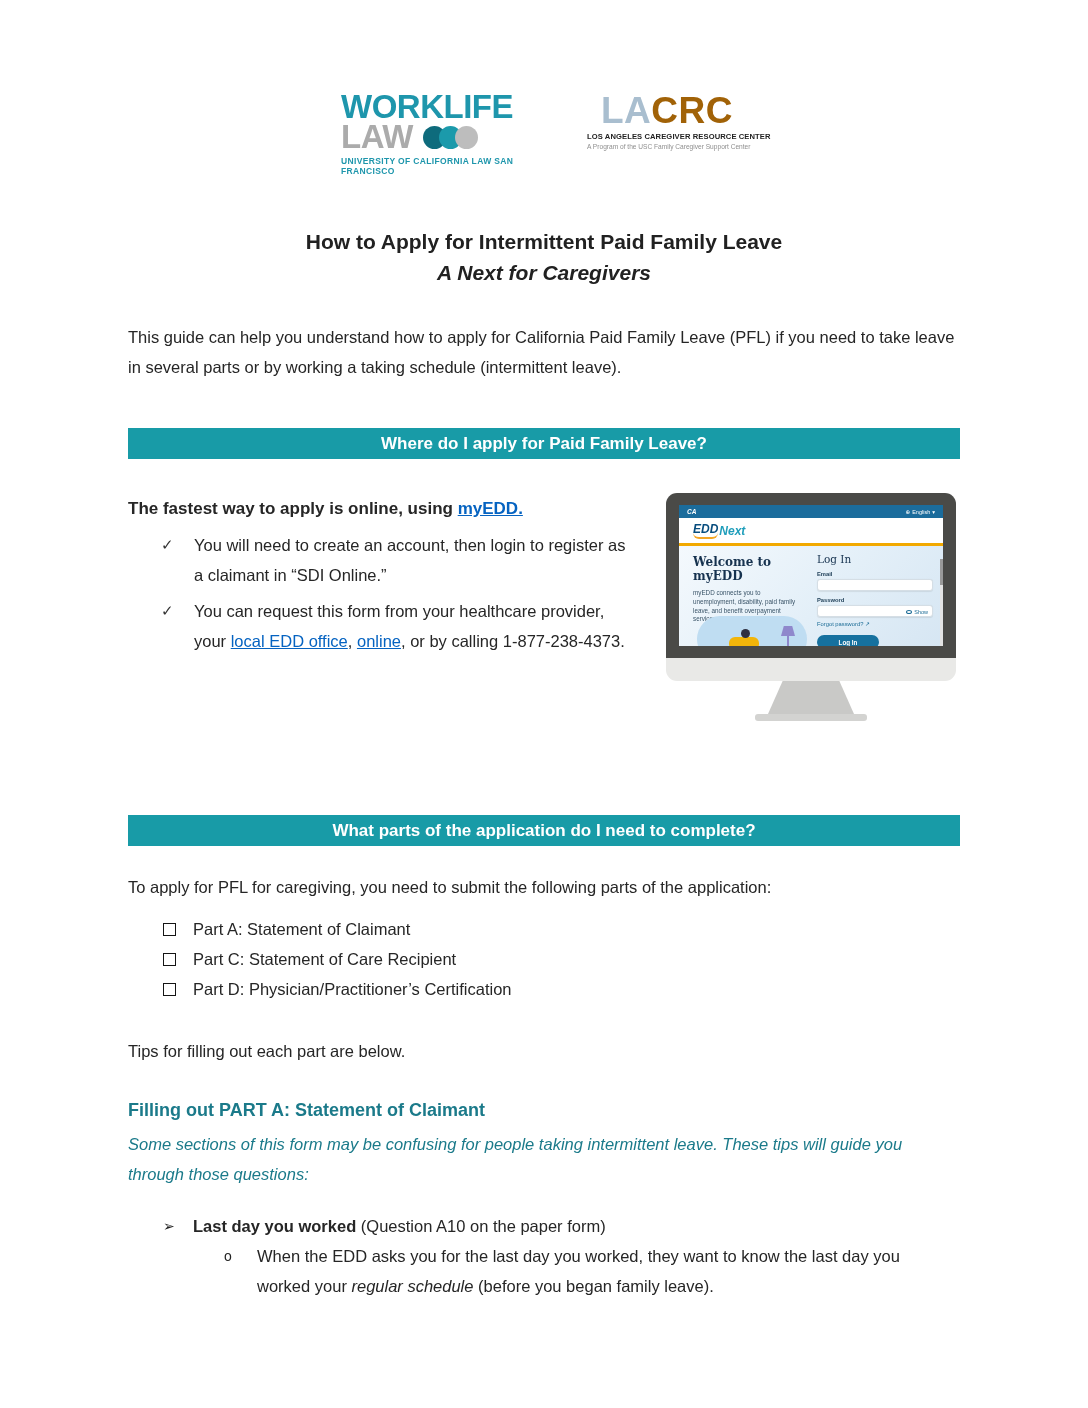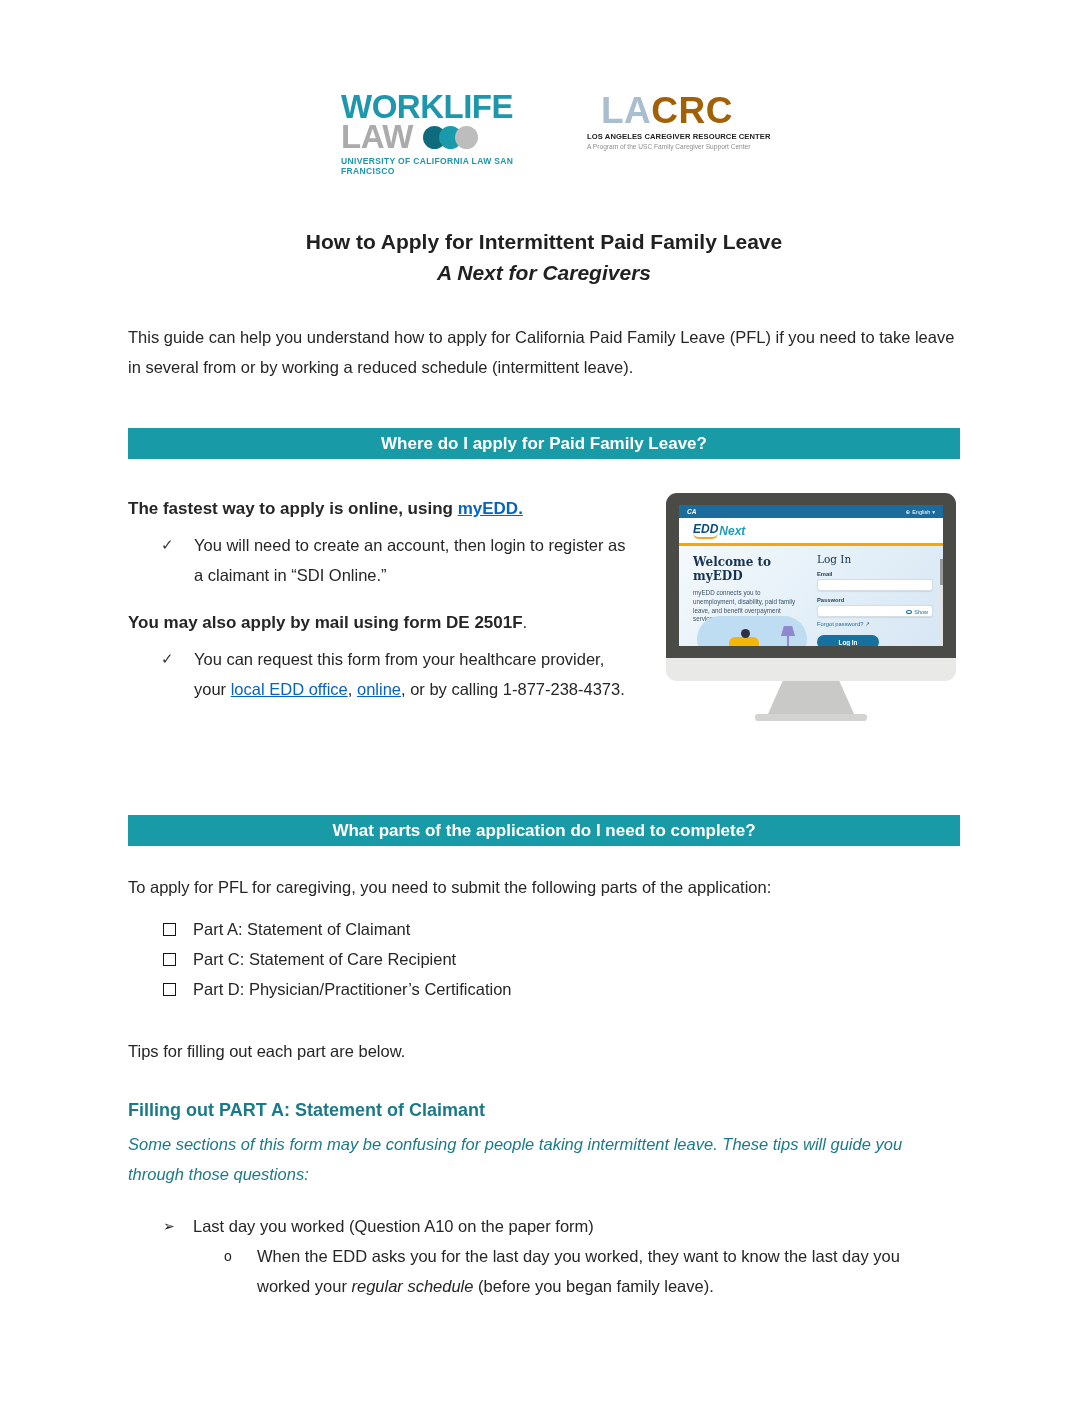--- a/index.html
+++ b/index.html
@@ -53,21 +53,21 @@
   .tips-note { margin:32px 128px 0; font-size:16.5px; line-height:30px; }
 
   .teal-heading { margin:34px 128px 0; font-size:18px; font-weight:700; color:#1B7A8A; }
   .teal-note { margin:8px 128px 0; font-size:16.5px; line-height:30px; font-style:italic; color:#1B7A8A; max-width:820px; }
 
   .arrow-item { display:flex; margin:22px 0 0 163px; font-size:16.5px; line-height:30px; }
   .arrow-glyph { width:30px; flex:0 0 30px; font-size:14px; color:#222; }
   .o-item { display:flex; margin:0 0 0 224px; font-size:16.5px; line-height:30px; }
   .o-glyph { width:33px; flex:0 0 33px; font-size:14px; color:#222; }
   .o-text { max-width:680px; }
-  b { font-weight:400; }
+  b { font-weight:700; }
   .it { font-style:italic; }
 
   
   .monitor { position:absolute; left:537px; top:34px; width:292px; }
   .mon-body { width:290px; margin:0 auto; border-radius:11px; overflow:hidden; }
   .mon-dark { height:165px; background:#4A4A47; padding:12px 13px 0 13px; }
   .mon-screen { position:relative; width:264px; height:141px; background:#fff; overflow:hidden; }
   .mon-chin { height:23px; background:#E9E9E7; }
   .mon-stand { width:86px; height:33px; margin:0 auto; background:#C9C9C7;
                clip-path:polygon(17% 0, 83% 0, 100% 100%, 0 100%); }
@@ -132,32 +132,31 @@
         <span class="lacrc-la">LA</span><span class="lacrc-crc">CRC</span>
       </div>
       <div class="lacrc-sub">LOS ANGELES CAREGIVER RESOURCE CENTER</div>
       <div class="lacrc-tag">A Program of the USC Family Caregiver Support Center</div>
     </div>
   </div>
 
   <div class="title">How to Apply for Intermittent Paid Family Leave</div>
   <div class="subtitle">A Next for Caregivers</div>
 
-  <p class="intro">This guide can help you understand how to apply for California Paid Family Leave (PFL) if you need to take leave in several from or by working a reduced schedule (intermittent leave).</p>
+  <p class="intro">This guide can help you understand how to apply for California Paid Family Leave (PFL) if you need to take leave in several parts or by working a taking schedule (intermittent leave).</p>
 
   <div class="banner">Where do I apply for Paid Family Leave?</div>
 
   <div class="two-col">
     <div class="left-col">
       <p class="lead"><span>The fastest way to apply is online, using </span><a class="doclink">myEDD.</a></p>
       <div class="check-item">
         <span class="check-glyph">✓</span>
         <span class="check-text">You will need to create an account, then login to register as a claimant in “SDI Online.”</span>
       </div>
-      <p class="lead mt16"><span>You may also apply by mail using form DE 2501F</span><span class="tail">.</span></p>
       <div class="check-item">
         <span class="check-glyph">✓</span>
         <span class="check-text">
           <span>You can request this form from your healthcare provider, your </span><a class="doclink">local EDD office</a><span>, </span><a class="doclink">online</a><span>, or by calling 1-877-238-4373.</span>
         </span>
       </div>
     </div>
 
     <div class="monitor">
       <div class="mon-body">

